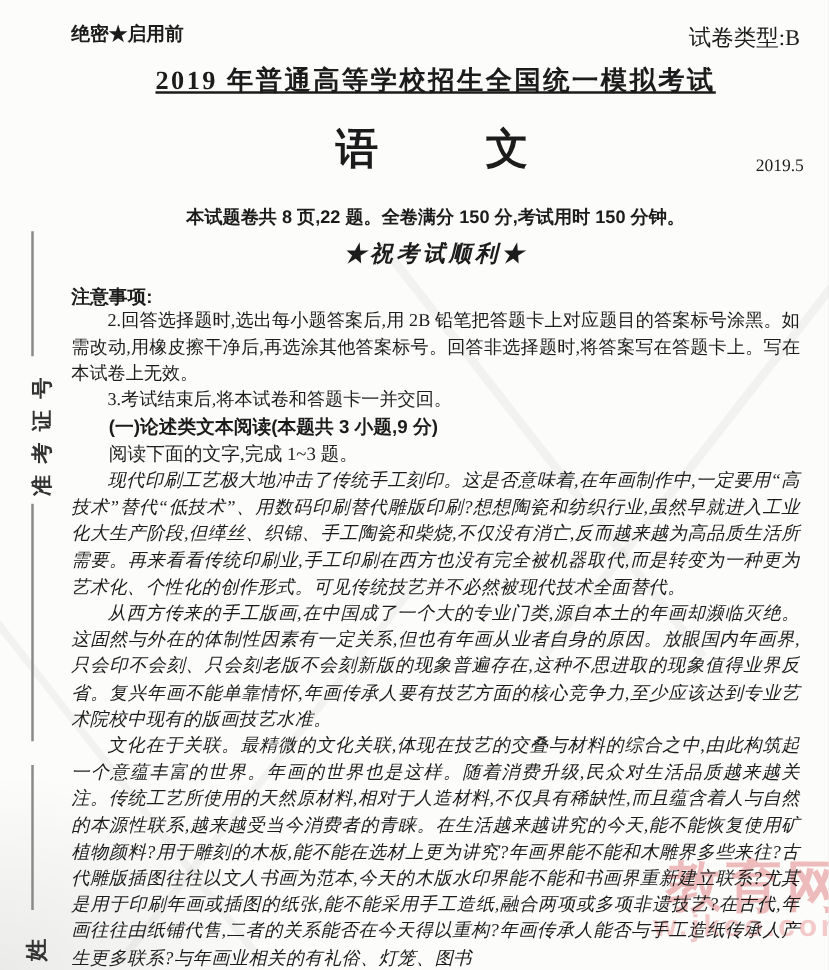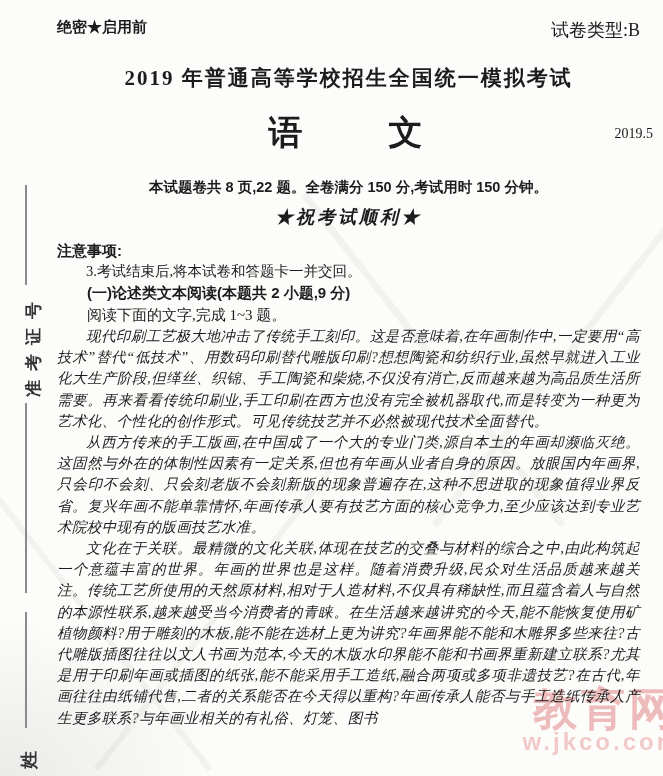--- a/index.html
+++ b/index.html
@@ -56,28 +56,28 @@
     color:#f0bdbd; opacity:0.8; letter-spacing:3px; white-space:nowrap;
   }
 
   .content { position:absolute; left:57px; right:23px; top:18px; }
 
   .header-row { display:flex; justify-content:space-between; align-items:flex-start; }
   .secrecy { font:700 15px "Liberation Sans", sans-serif; }
   .paper-type { font:400 18px "Liberation Serif", serif; }
 
   .exam-title {
-    text-align:center; margin-top:22px;
-    font:700 21px "Liberation Serif", serif; letter-spacing:2px;
+    text-align:center; margin-top:8px;
+    font:700 21px "Liberation Serif", serif; letter-spacing:2px;text-decoration:underline;
   }
   .subject-title {
     text-align:center; margin-top:18px;
     font:700 34px "Liberation Serif", serif; letter-spacing:6px;
   }
-  .date-label { position:absolute; right:10px; top:126px; font:400 14px "Liberation Serif", serif; }
+  .date-label { position:absolute; right:20px; top:126px; font:400 14px "Liberation Serif", serif; }
 
   .paper-meta { text-align:center; margin-top:22px; font:700 14.5px "Liberation Sans", sans-serif; }
   .wish-line  { text-align:center; margin-top:8px; font:italic 700 18px "Liberation Serif", serif; letter-spacing:3px; }
 
   .notice-heading { margin-top:13px; font:700 15px "Liberation Sans", sans-serif; }
   .notice-item {
     margin:0; text-indent:2em; text-align:justify;
     font:400 14.5px "Liberation Serif", serif; line-height:21px;
   }
 
@@ -119,23 +119,24 @@
       <span class="secrecy">绝密★启用前</span>
       <span class="paper-type">试卷类型:B</span>
     </div>
 
     <div class="exam-title">2019 年普通高等学校招生全国统一模拟考试</div>
     <div class="subject-title">语　　文</div>
     <div class="paper-meta">本试题卷共 8 页,22 题。全卷满分 150 分,考试用时 150 分钟。</div>
     <div class="wish-line">★祝考试顺利★</div>
 
     <div class="notice-heading">注意事项:</div>
+    <p class="notice-item">2.回答选择题时,选出每小题答案后,用 2B 铅笔把答题卡上对应题目的答案标号涂黑。如需改动,用橡皮擦干净后,再选涂其他答案标号。回答非选择题时,将答案写在答题卡上。写在本试卷上无效。</p>
     <p class="notice-item">3.考试结束后,将本试卷和答题卡一并交回。</p>
 
-    <div class="subsection-heading">(一)论述类文本阅读(本题共 2 小题,9 分)</div>
+    <div class="subsection-heading">(一)论述类文本阅读(本题共 3 小题,9 分)</div>
     <p class="instruction">阅读下面的文字,完成 1~3 题。</p>
 
     <p class="body-para">现代印刷工艺极大地冲击了传统手工刻印。这是否意味着,在年画制作中,一定要用“高技术”替代“低技术”、用数码印刷替代雕版印刷?想想陶瓷和纺织行业,虽然早就进入工业化大生产阶段,但缂丝、织锦、手工陶瓷和柴烧,不仅没有消亡,反而越来越为高品质生活所需要。再来看看传统印刷业,手工印刷在西方也没有完全被机器取代,而是转变为一种更为艺术化、个性化的创作形式。可见传统技艺并不必然被现代技术全面替代。</p>
     <p class="body-para">从西方传来的手工版画,在中国成了一个大的专业门类,源自本土的年画却濒临灭绝。这固然与外在的体制性因素有一定关系,但也有年画从业者自身的原因。放眼国内年画界,只会印不会刻、只会刻老版不会刻新版的现象普遍存在,这种不思进取的现象值得业界反省。复兴年画不能单靠情怀,年画传承人要有技艺方面的核心竞争力,至少应该达到专业艺术院校中现有的版画技艺水准。</p>
     <p class="body-para">文化在于关联。最精微的文化关联,体现在技艺的交叠与材料的综合之中,由此构筑起一个意蕴丰富的世界。年画的世界也是这样。随着消费升级,民众对生活品质越来越关注。传统工艺所使用的天然原材料,相对于人造材料,不仅具有稀缺性,而且蕴含着人与自然的本源性联系,越来越受当今消费者的青睐。在生活越来越讲究的今天,能不能恢复使用矿植物颜料?用于雕刻的木板,能不能在选材上更为讲究?年画界能不能和木雕界多些来往?古代雕版插图往往以文人书画为范本,今天的木版水印界能不能和书画界重新建立联系?尤其是用于印刷年画或插图的纸张,能不能采用手工造纸,融合两项或多项非遗技艺?在古代,年画往往由纸铺代售,二者的关系能否在今天得以重构?年画传承人能否与手工造纸传承人产生更多联系?与年画业相关的有礼俗、灯笼、图书</p>
 
   </div>
 </div>
 
 </body></html>

